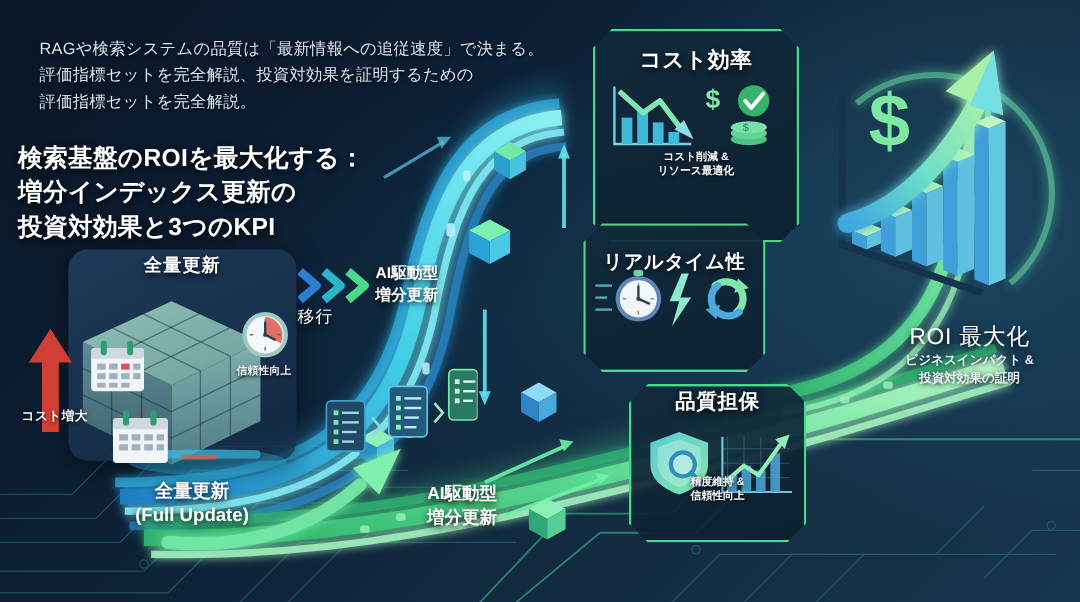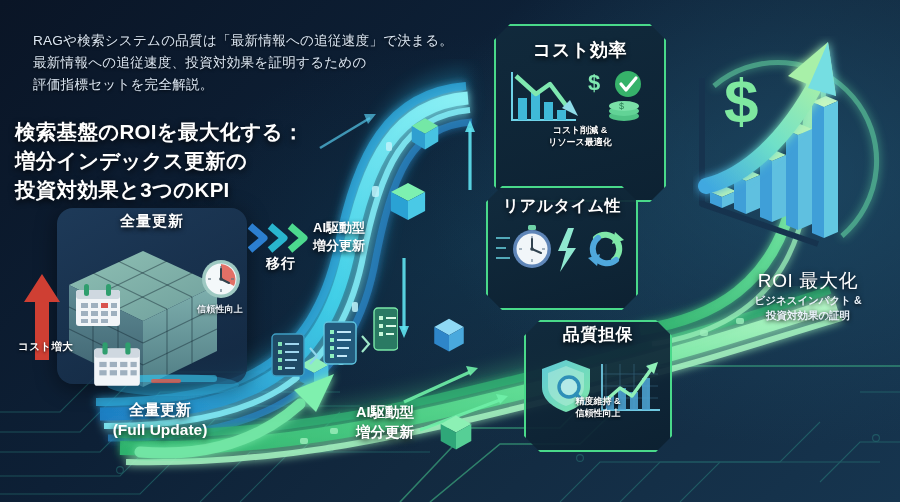--- a/index.html
+++ b/index.html
@@ -54,22 +54,22 @@
     text-shadow:0 1px 3px rgba(0,0,0,.9);
   }
   .fullupdate-cap {
     position:absolute; left:60px; top:400px; width:200px; text-align:center;
     color:#fff; font-size:15.5px; font-weight:bold; line-height:1.32;
     text-shadow:0 2px 6px rgba(0,0,0,.9);
   }
 
   
   .migrate-label {
-    position:absolute; left:248px; top:255px; width:66px; text-align:center;
-    color:#fff; font-size:14px; font-weight:bold; letter-spacing:1px;
+    position:absolute; left:248px; top:255px; width:66px; text-align:left;
+    color:#fff; font-size:14px; font-weight:normal; letter-spacing:1px;
     text-shadow:0 2px 5px rgba(0,0,0,.9);
   }
   .ai-label-top {
     position:absolute; left:313px; top:219px; width:110px;
     color:#fff; font-size:13px; font-weight:bold; line-height:1.38;
     text-shadow:0 2px 5px rgba(0,0,0,.9);
   }
   .ai-label-bot {
     position:absolute; left:356px; top:403px; width:120px;
     color:#fff; font-size:14.5px; font-weight:bold; line-height:1.36;
@@ -93,21 +93,21 @@
   .kpi-sub {
     position:relative; text-align:center; color:#ffffff; font-weight:bold;
     line-height:1.3; text-shadow:0 1px 3px rgba(0,0,0,.95);
   }
 
   #kpi-cost     { left:466px; top:24px;  width:172px; height:178px;margin-left:28px; }
   #kpi-realtime { left:486px; top:186px; width:152px; height:124px; }
   #kpi-quality  { left:524px; top:320px; width:148px; height:132px; }
 
   #kpi-cost .kpi-title     { font-size:18px; margin-top:14px; }
-  #kpi-realtime .kpi-title { font-size:16px; margin-top:10px; }
+  #kpi-realtime .kpi-title { font-size:16px; margin-top:22px; }
   #kpi-quality .kpi-title  { font-size:17px; margin-top:3px; }
   #kpi-cost .kpi-sub       { font-size:9px; margin-top:63px; }
   #kpi-realtime .kpi-sub   { font-size:9px; margin-top:42px; }
   #kpi-quality .kpi-sub    { font-size:9px; margin-top:50px; }
 
   
   .roi-title {
     position:absolute; left:720px; top:268px; width:176px; text-align:center;
     color:#fff; font-size:19px; font-weight:normal; letter-spacing:.6px;
     text-shadow:0 2px 6px rgba(0,0,0,.9);
@@ -560,21 +560,21 @@
       <path d="M30 150 C 70 140 110 104 142 44" stroke="url(#arwG)" stroke-width="16" fill="none" stroke-linecap="round"></path>
       <polygon points="152,6 112,40 160,60" fill="#a8f0a8"></polygon>
       <polygon points="152,6 132,52 160,60" fill="#6fdce8" opacity=".9"></polygon>
     </g>
 
     <text x="48" y="86" font-family="Liberation Sans, sans-serif" font-size="62" font-weight="bold" fill="#7fe8a0">$</text>
   </svg>
 
   <div class="subhead">
     <span>RAGや検索システムの品質は「最新情報への追従速度」で決まる。</span><br>
-    <span>最新情報への追従速度、投資対効果を証明するための</span><br>
+    <span>評価指標セットを完全解説、投資対効果を証明するための</span><br>
     <span>評価指標セットを完全解説。</span>
   </div>
 
   <div class="maintitle">
     <span>検索基盤のROIを最大化する：</span><br>
     <span>増分インデックス更新の</span><br>
     <span>投資対効果と3つのKPI</span>
   </div>
 
   <div class="leftpanel-title">全量更新</div>

